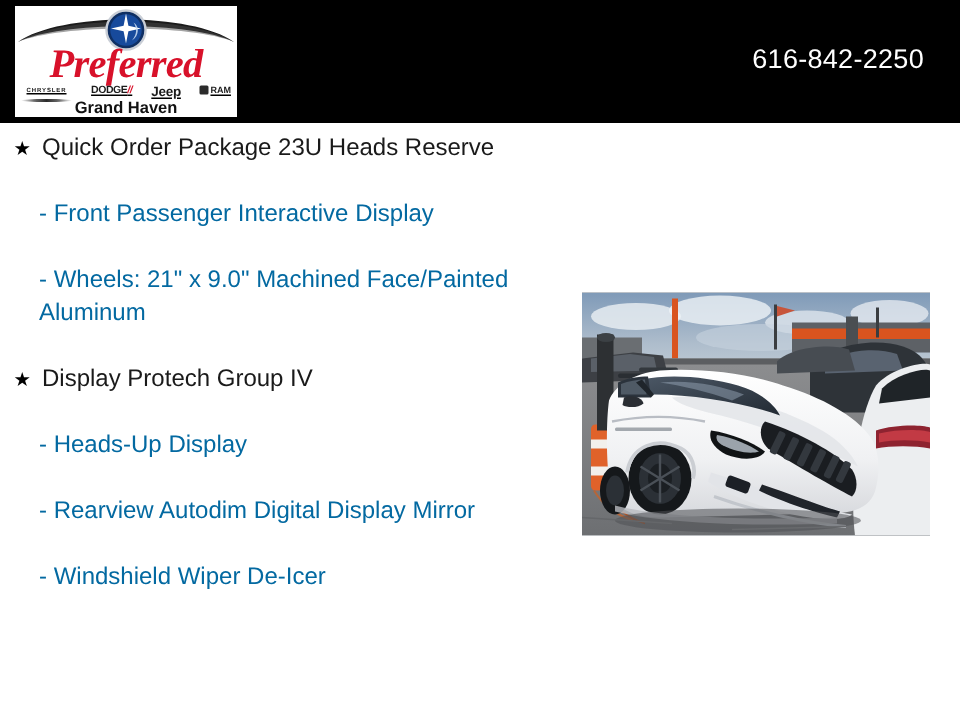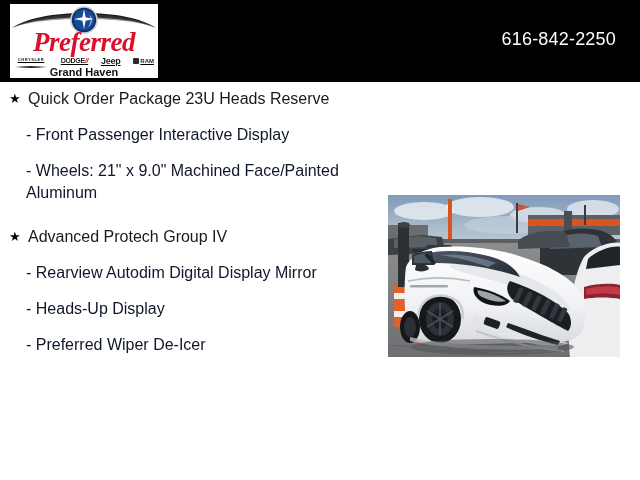--- a/index.html
+++ b/index.html
@@ -161,24 +161,24 @@
     position: absolute;
     left: 9px;
     top: 0;
     font-size: 13px;
     line-height: 22px;
     color: #000000;
   }
   .feature-sub {
     padding-left: 26px;
     padding-right: 6px;
-    margin-top: 14px;
+    margin-top: 22px;
     font-size: 16px;
     line-height: 22px;
-    color: #0f172a;
+    color: #0369a1;
   }
   .gap-before-head { margin-top: 22px; }
 
   
   #vehicle-photo {
     position: absolute;
     left: 388px;
     top: 195px;
     width: 232px;
     height: 162px;
@@ -242,25 +242,25 @@
         <span class="star-bullet">★</span>
         <span>Quick Order Package 23U Heads Reserve</span>
       </div>
       <div class="feature-sub">- Front Passenger Interactive Display</div>
       <div class="feature-sub">- Wheels: 21" x 9.0" Machined Face/Painted Aluminum</div>
     </div>
 
     <div class="feature-group gap-before-head">
       <div class="feature-head">
         <span class="star-bullet">★</span>
-        <span>Advanced Protech Group IV</span>
+        <span>Display Protech Group IV</span>
       </div>
+      <div class="feature-sub">- Heads-Up Display</div>
       <div class="feature-sub">- Rearview Autodim Digital Display Mirror</div>
-      <div class="feature-sub">- Heads-Up Display</div>
-      <div class="feature-sub">- Preferred Wiper De-Icer</div>
+      <div class="feature-sub">- Windshield Wiper De-Icer</div>
     </div>
 
   </div>
 
   <div id="vehicle-photo">
     <svg width="232" height="162" viewBox="0 0 232 162">
       <defs>
         <linearGradient id="skyGrad" x1="0" y1="0" x2="0" y2="1">
           <stop offset="0%" stop-color="#7f9ab8"></stop>
           <stop offset="55%" stop-color="#aebdcc"></stop>

